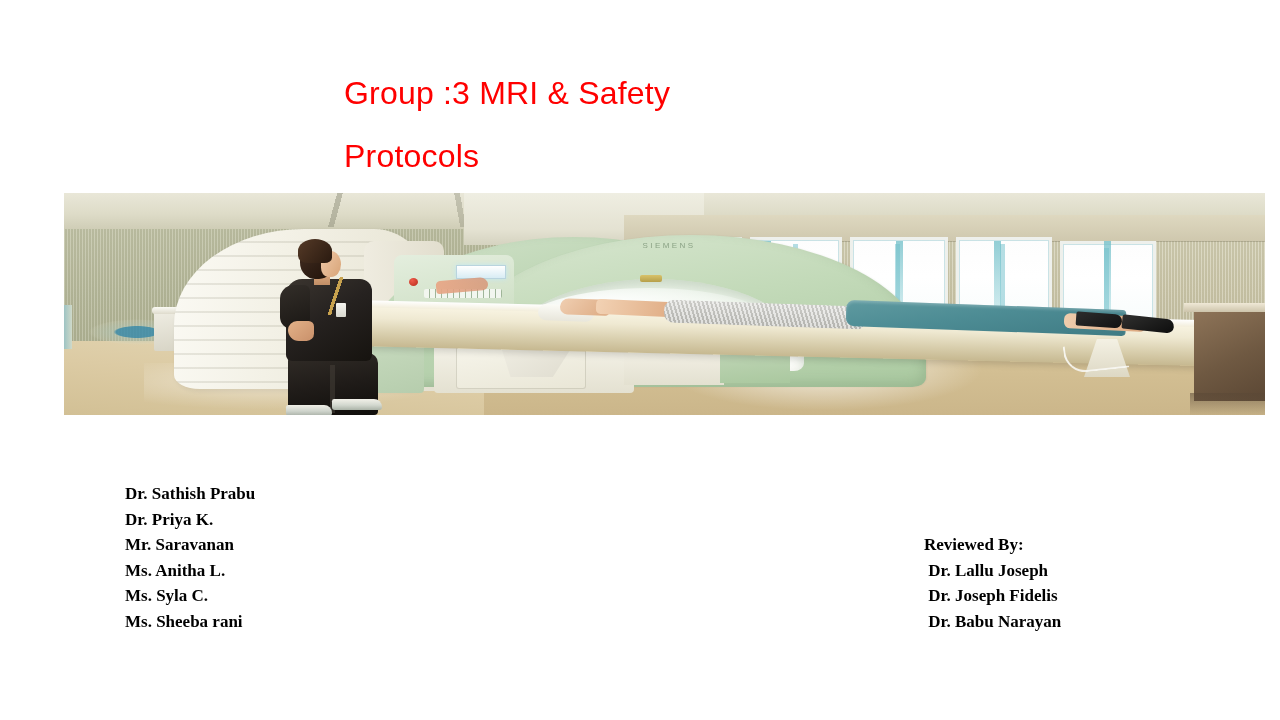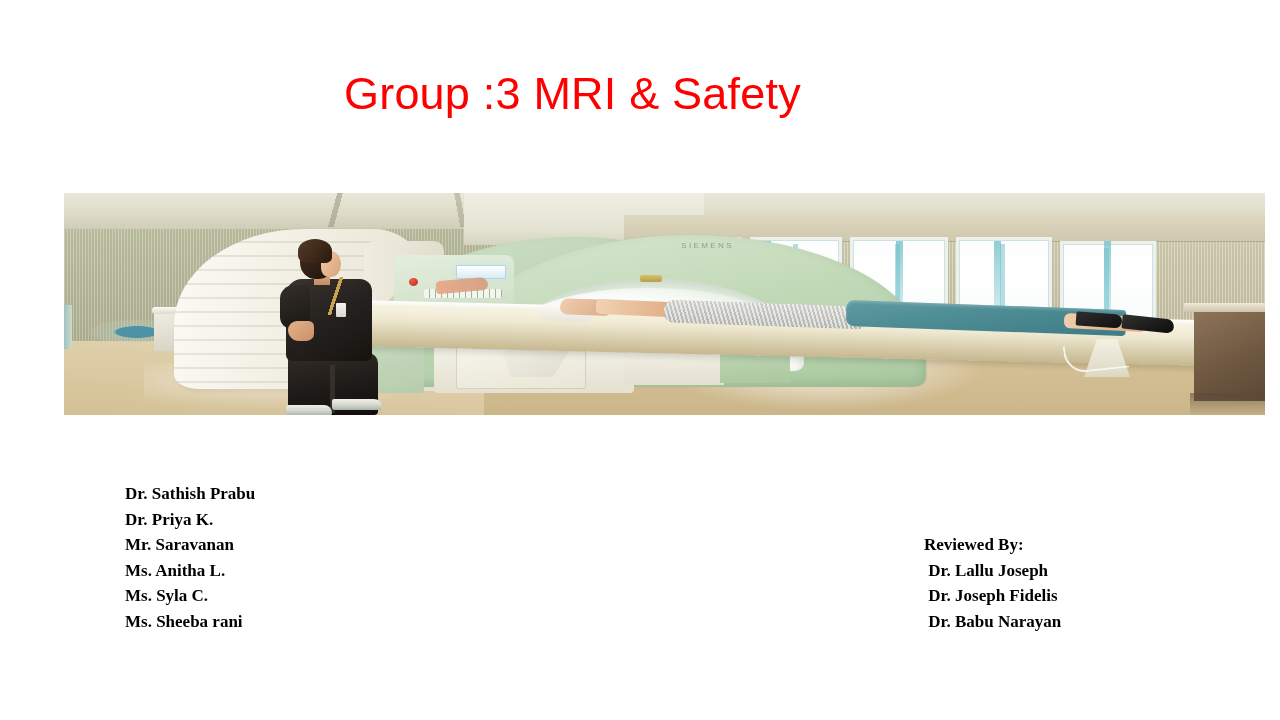--- a/index.html
+++ b/index.html
@@ -22,21 +22,21 @@
 
   
   #title-block {
     position: absolute;
     left: 344px;
     top: 62px;
     width: 620px;
   }
   #title-block .tline {
     font-family: "Liberation Sans", sans-serif;
-    font-size: 45px;
+    font-size: 32px;
     line-height: 63px;
     font-weight: 400;
     color: #FF0000;
     white-space: pre;
     letter-spacing: 0.2px;
   }
 
   
   #photo {
     position: absolute;
@@ -179,21 +179,21 @@
     left: 455px; top: 95px; width: 260px; height: 54px;
     border-radius: 130px 130px 8px 8px / 40px 40px 6px 6px;
     background: radial-gradient(ellipse at 30% 30%, rgba(255,255,255,.95), rgba(226,240,224,.25) 75%);
   }
   #siemens-wordmark {
     left: 540px; top: 48px; width: 130px;
     font-family: "Liberation Sans", sans-serif;
     font-size: 8px;
     letter-spacing: 2.4px;
     color: rgba(110,135,105,.7);
-    text-align: right;
+    text-align: center;
   }
   #bore-badge {
     left: 576px; top: 82px; width: 22px; height: 7px;
     background: linear-gradient(180deg,#d8c26a,#b69f4a);
     border-radius: 2px;
   }
 
   
   #panel {
     left: 330px; top: 62px; width: 120px; height: 84px;
@@ -462,20 +462,21 @@
   #credits-left  { left: 125px; top: 481px; }
   #credits-right { left: 924px; top: 532px; }
 </style>
 </head>
 <body>
 
 <div id="slide">
 
   <div id="title-block">
     <div class="tline">Group :3 MRI &amp; Safety</div>
+    <div class="tline">Protocols</div>
   </div>
 
   <div id="photo">
 
     <div class="ph" id="wall-left"></div>
     <div class="ph" id="wall-right"></div>
     <div class="ph" id="ceiling"></div>
     <div class="ph" id="ceiling-grid"></div>
     <div class="ph" id="soffit"></div>
     <div class="ph" id="header-band"></div>

